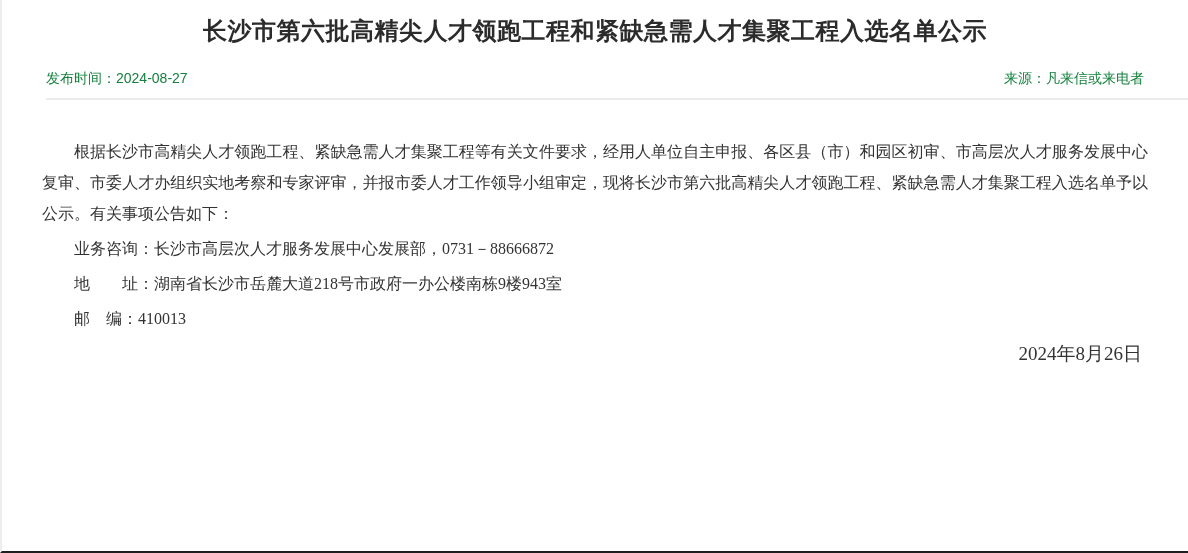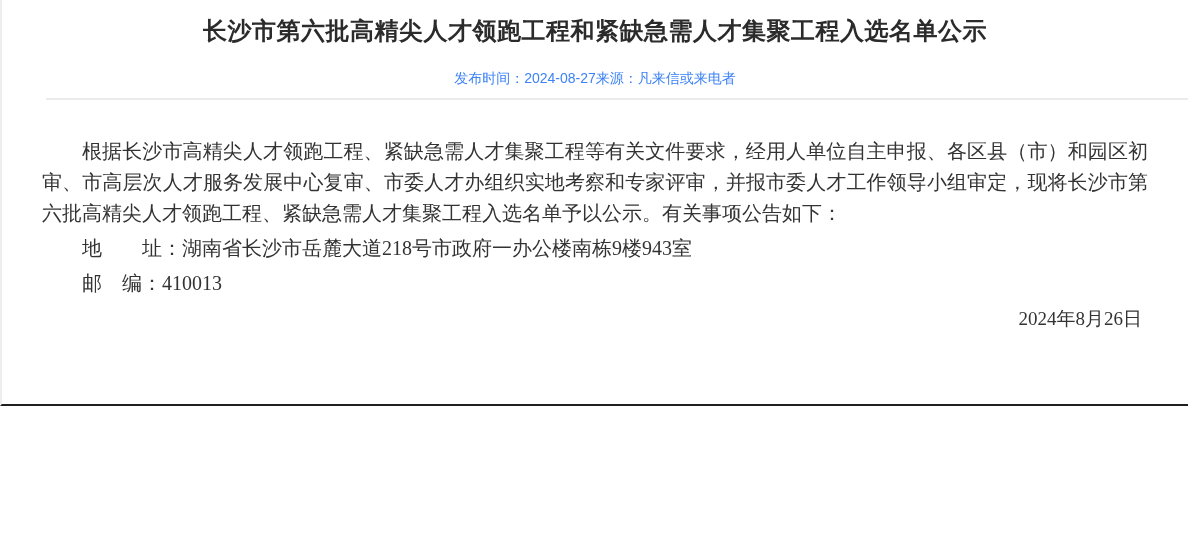--- a/index.html
+++ b/index.html
@@ -3,57 +3,57 @@
 <meta charset="utf-8">
 <style>
   html, body {
     margin: 0;
     padding: 0;
     background: #ffffff;
   }
   .page {
     position: relative;
     width: 1188px;
-    height: 406px;
+    height: 553px;
     box-sizing: border-box;
     background: #ffffff;
     border-left: 2px solid #ededed;
     border-bottom: 2px solid #1f1f1f;
     overflow: hidden;
     color: #333333;
   }
   .page-title {
     margin: 0;
     padding: 16px 60px 0 60px;
     text-align: center;
     font-family: "Liberation Sans", "DejaVu Sans", sans-serif;
     font-weight: bold;
     font-size: 24px;
     line-height: 30px;
     color: #2b2b2b;
     letter-spacing: 0.5px;
   }
   .meta-bar {
     display: flex;
-    justify-content: center;
+    justify-content: space-between;
     align-items: flex-end;
     padding: 24px 44px 10px 44px;
     font-family: "Liberation Sans", "DejaVu Sans", sans-serif;
     font-size: 14px;
-    color: #3b82f6;
+    color: #15803d;
   }
   .divider {
     height: 0;
     border-top: 2px solid #ebebeb;
     margin: 0 0 0 44px;
   }
   .article {
     padding: 36px 40px 0 40px;
     font-family: "Liberation Serif", "DejaVu Serif", serif;
-    font-size: 20px;
+    font-size: 16px;
     line-height: 31px;
     color: #333333;
   }
   .article p {
     margin: 0 0 4px 0;
     text-indent: 2em;
     text-align: justify;
   }
   .sign-date {
     padding: 0 46px 0 0;
@@ -74,19 +74,20 @@
 
   <div class="meta-bar">
     <span>发布时间：2024-08-27</span>
     <span>来源：凡来信或来电者</span>
   </div>
 
   <div class="divider"></div>
 
   <div class="article">
     <p>根据长沙市高精尖人才领跑工程、紧缺急需人才集聚工程等有关文件要求，经用人单位自主申报、各区县（市）和园区初审、市高层次人才服务发展中心复审、市委人才办组织实地考察和专家评审，并报市委人才工作领导小组审定，现将长沙市第六批高精尖人才领跑工程、紧缺急需人才集聚工程入选名单予以公示。有关事项公告如下：</p>
+    <p>业务咨询：长沙市高层次人才服务发展中心发展部，0731－88666872</p>
     <p>地　　址：湖南省长沙市岳麓大道218号市政府一办公楼南栋9楼943室</p>
     <p>邮　编：410013</p>
   </div>
 
   <div class="sign-date">2024年8月26日</div>
 
 </div>
 
 </body></html>

